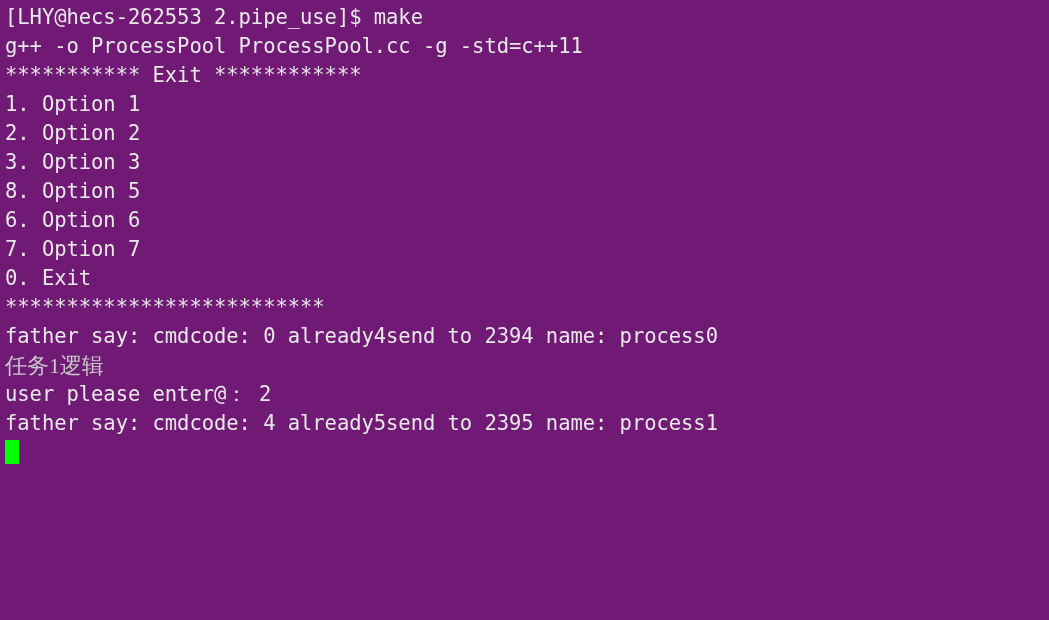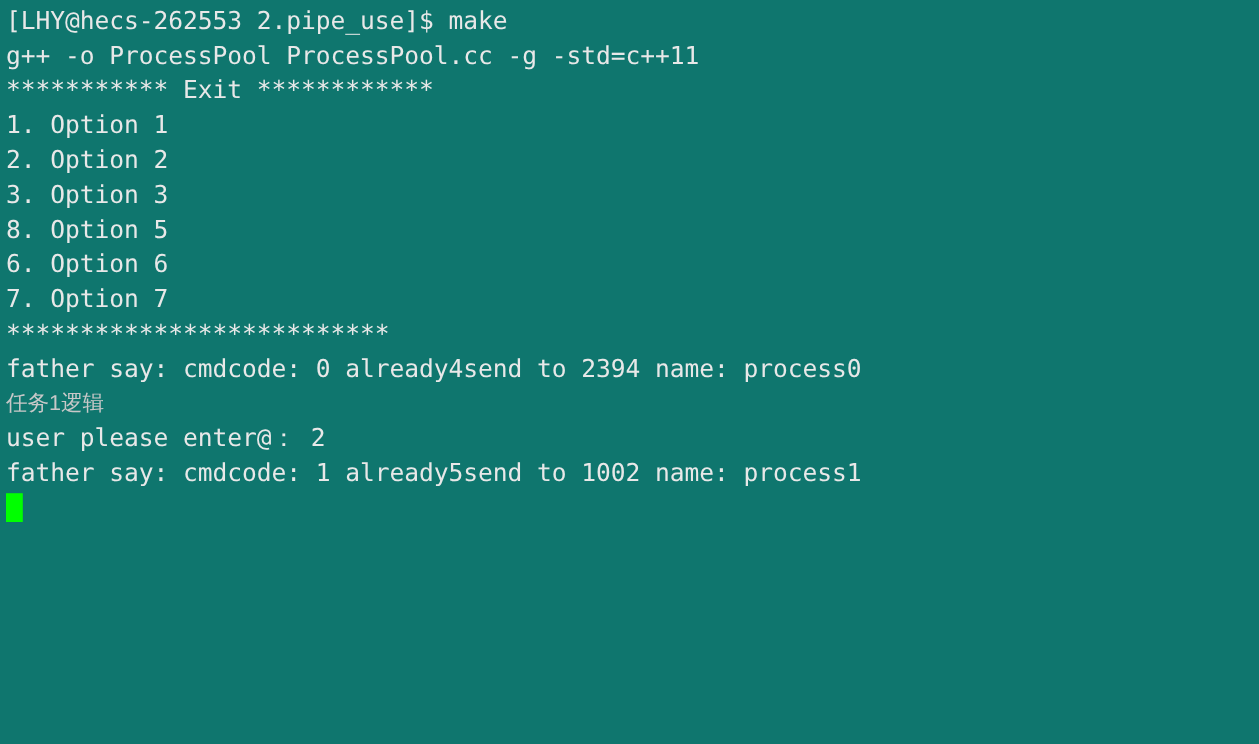--- a/index.html
+++ b/index.html
@@ -34,49 +34,50 @@
     font-size: 20.5px;
     line-height: 29px;
     height: 29px;
     white-space: pre;
     color: #e8e8e8;
     letter-spacing: -0.05px;
     -webkit-font-smoothing: none;
   }
   .cjk {
     color: #c8c8c8;
-    font-family: Liberation Sans, sans-serif;
-    font-size: 18px;
+    font-family: Liberation Serif, serif;
+    font-size: 22px;
   }
   .cursor {
     display: inline-block;
     width: 14px;
     height: 24px;
     background: #00ff00;
     vertical-align: -5px;
   }
   .cursor-line {
     height: 29px;
     line-height: 29px;
   }
 </style>
 </head>
 <body>
 
-<div id="terminal" style="background: #0f766e;">
+<div id="terminal" style="background: #701a75;">
   <div id="screen" style="color: rgb(232, 232, 232);">
       <div class="line">[LHY@hecs-262553 2.pipe_use]$ make</div>
       <div class="line">g++ -o ProcessPool ProcessPool.cc -g -std=c++11</div>
       <div class="line">*********** Exit ************</div>
       <div class="line">1. Option 1</div>
       <div class="line">2. Option 2</div>
       <div class="line">3. Option 3</div>
       <div class="line">8. Option 5</div>
       <div class="line">6. Option 6</div>
       <div class="line">7. Option 7</div>
+      <div class="line">0. Exit</div>
       <div class="line">**************************</div>
       <div class="line">father say: cmdcode: 0 already4send to 2394 name: process0</div>
       <div class="line cjk">任务1逻辑</div>
       <div class="line">user please enter@： 2</div>
-      <div class="line">father say: cmdcode: 1 already5send to 1002 name: process1</div>
+      <div class="line">father say: cmdcode: 4 already5send to 2395 name: process1</div>
       <div class="line cursor-line"><span class="cursor" style="background: rgb(0, 255, 0);"></span></div>
     </div>
 </div>
 
 </body></html>

